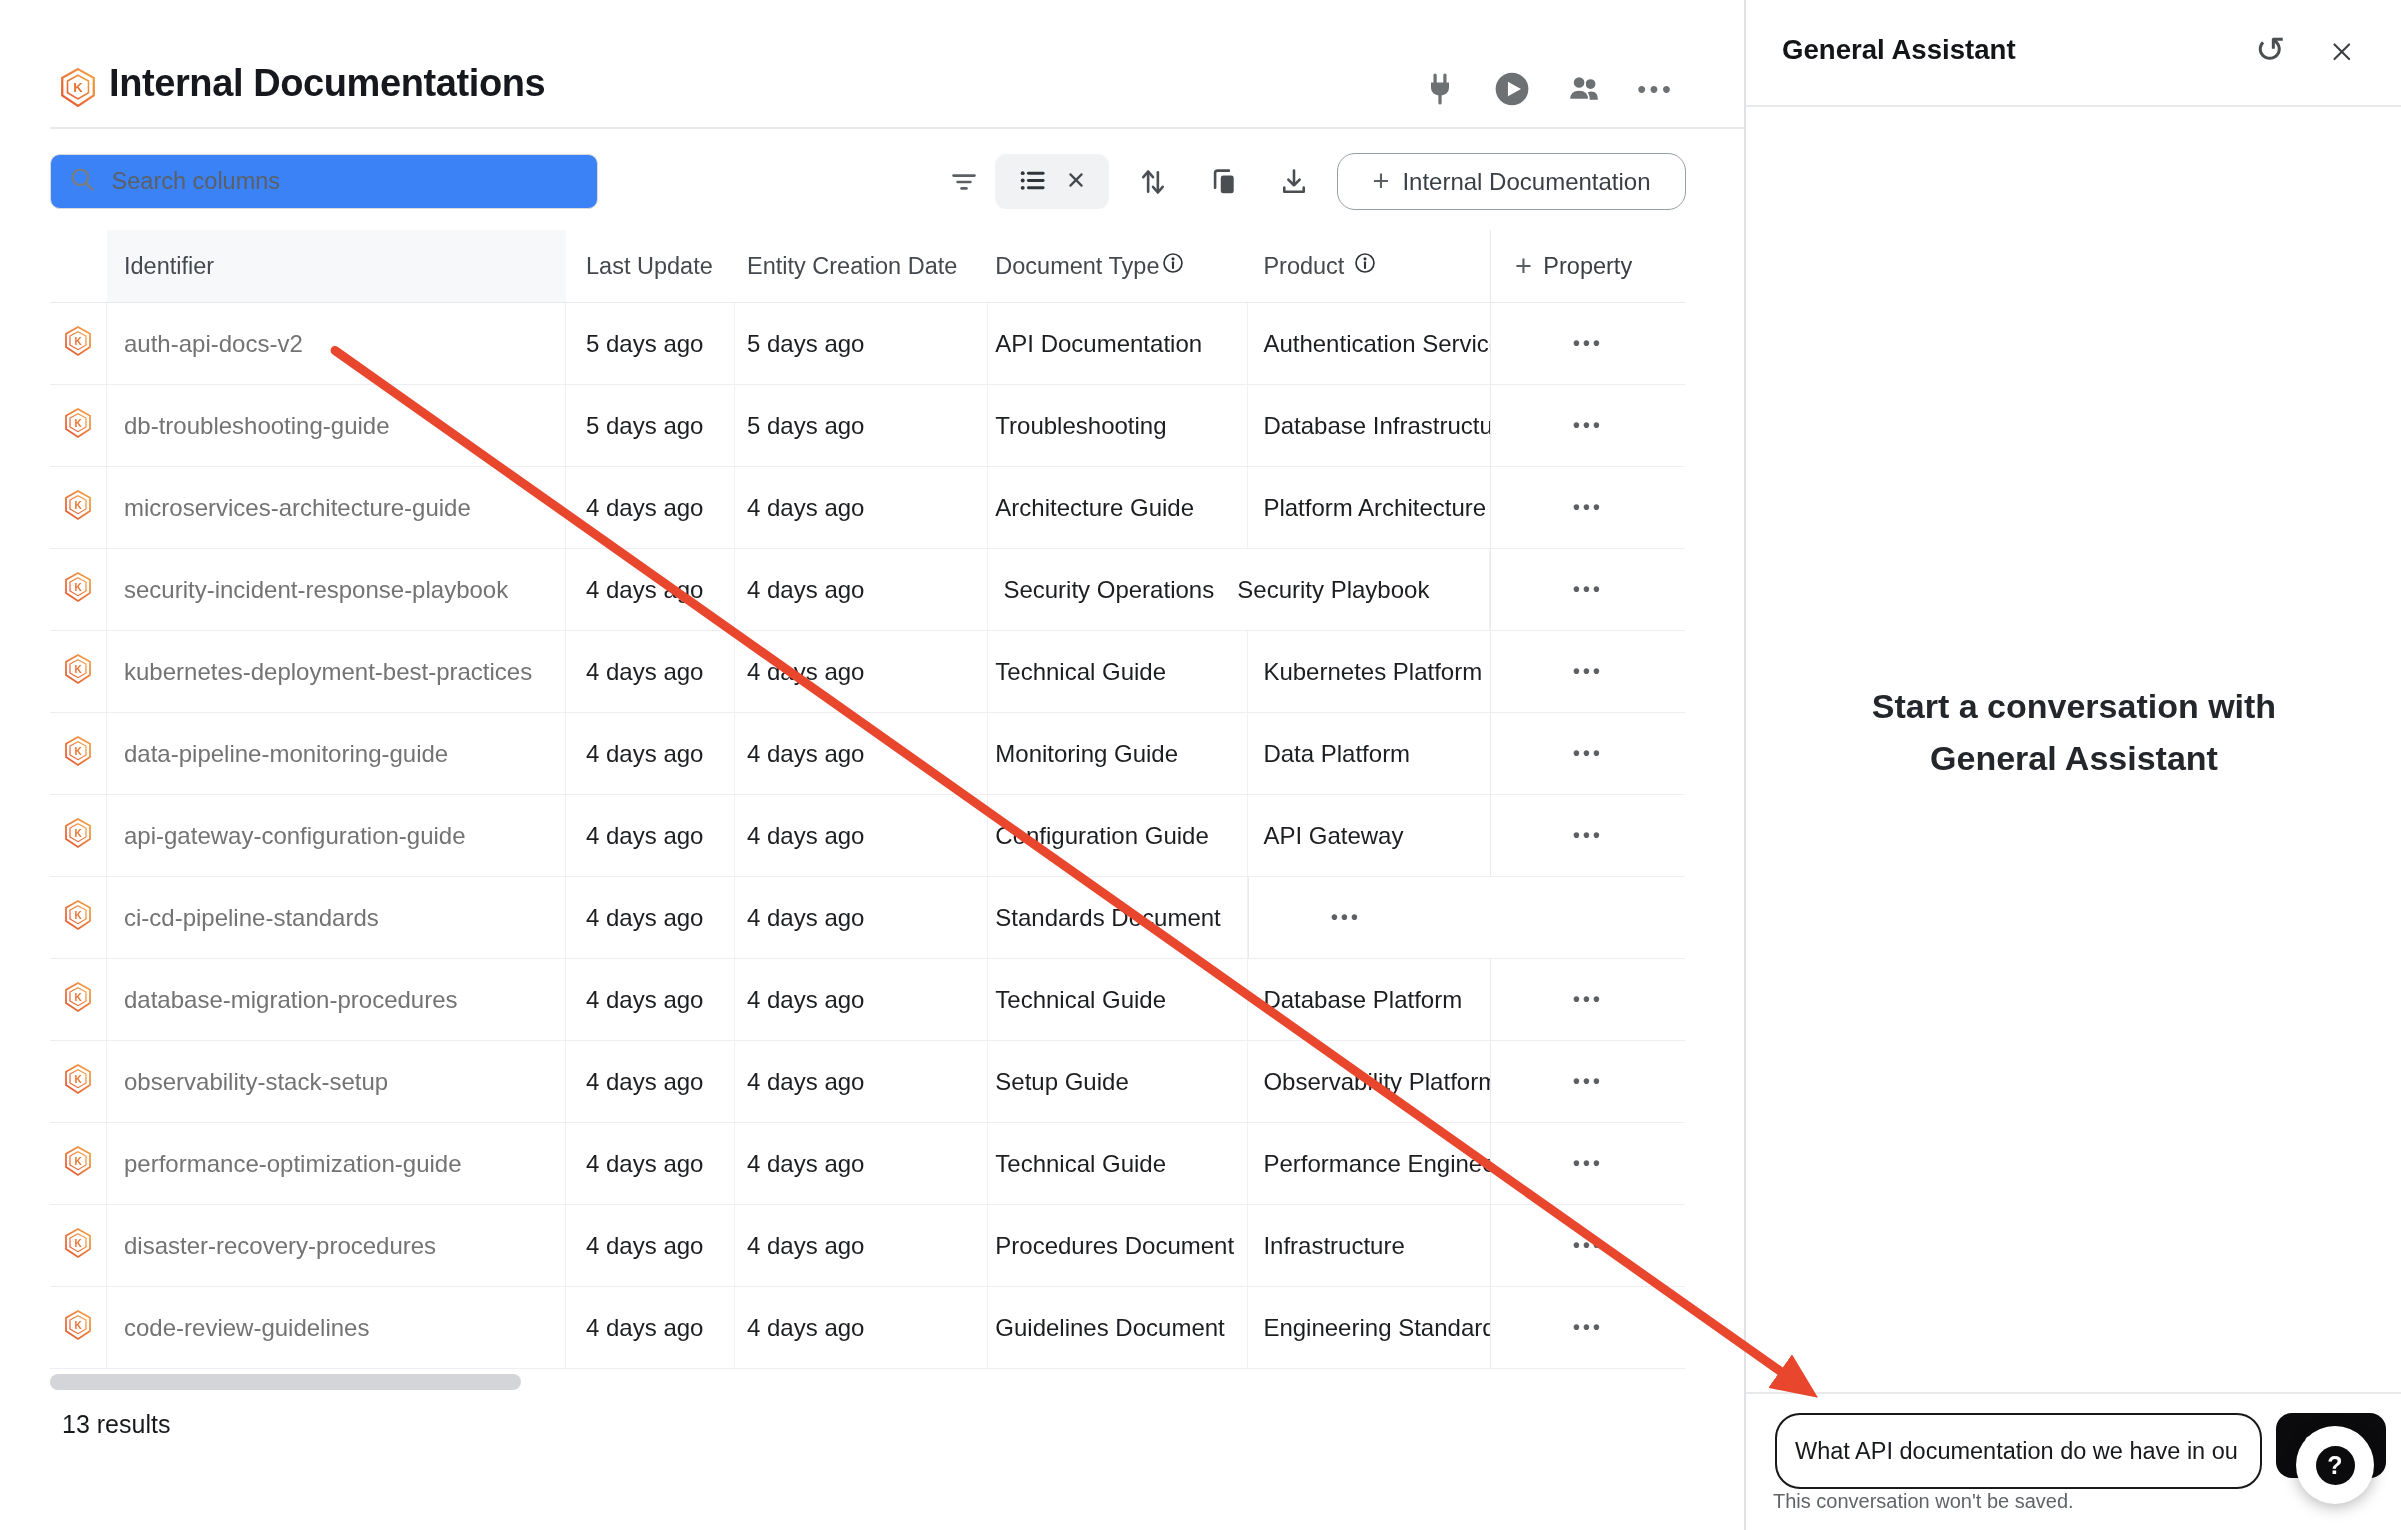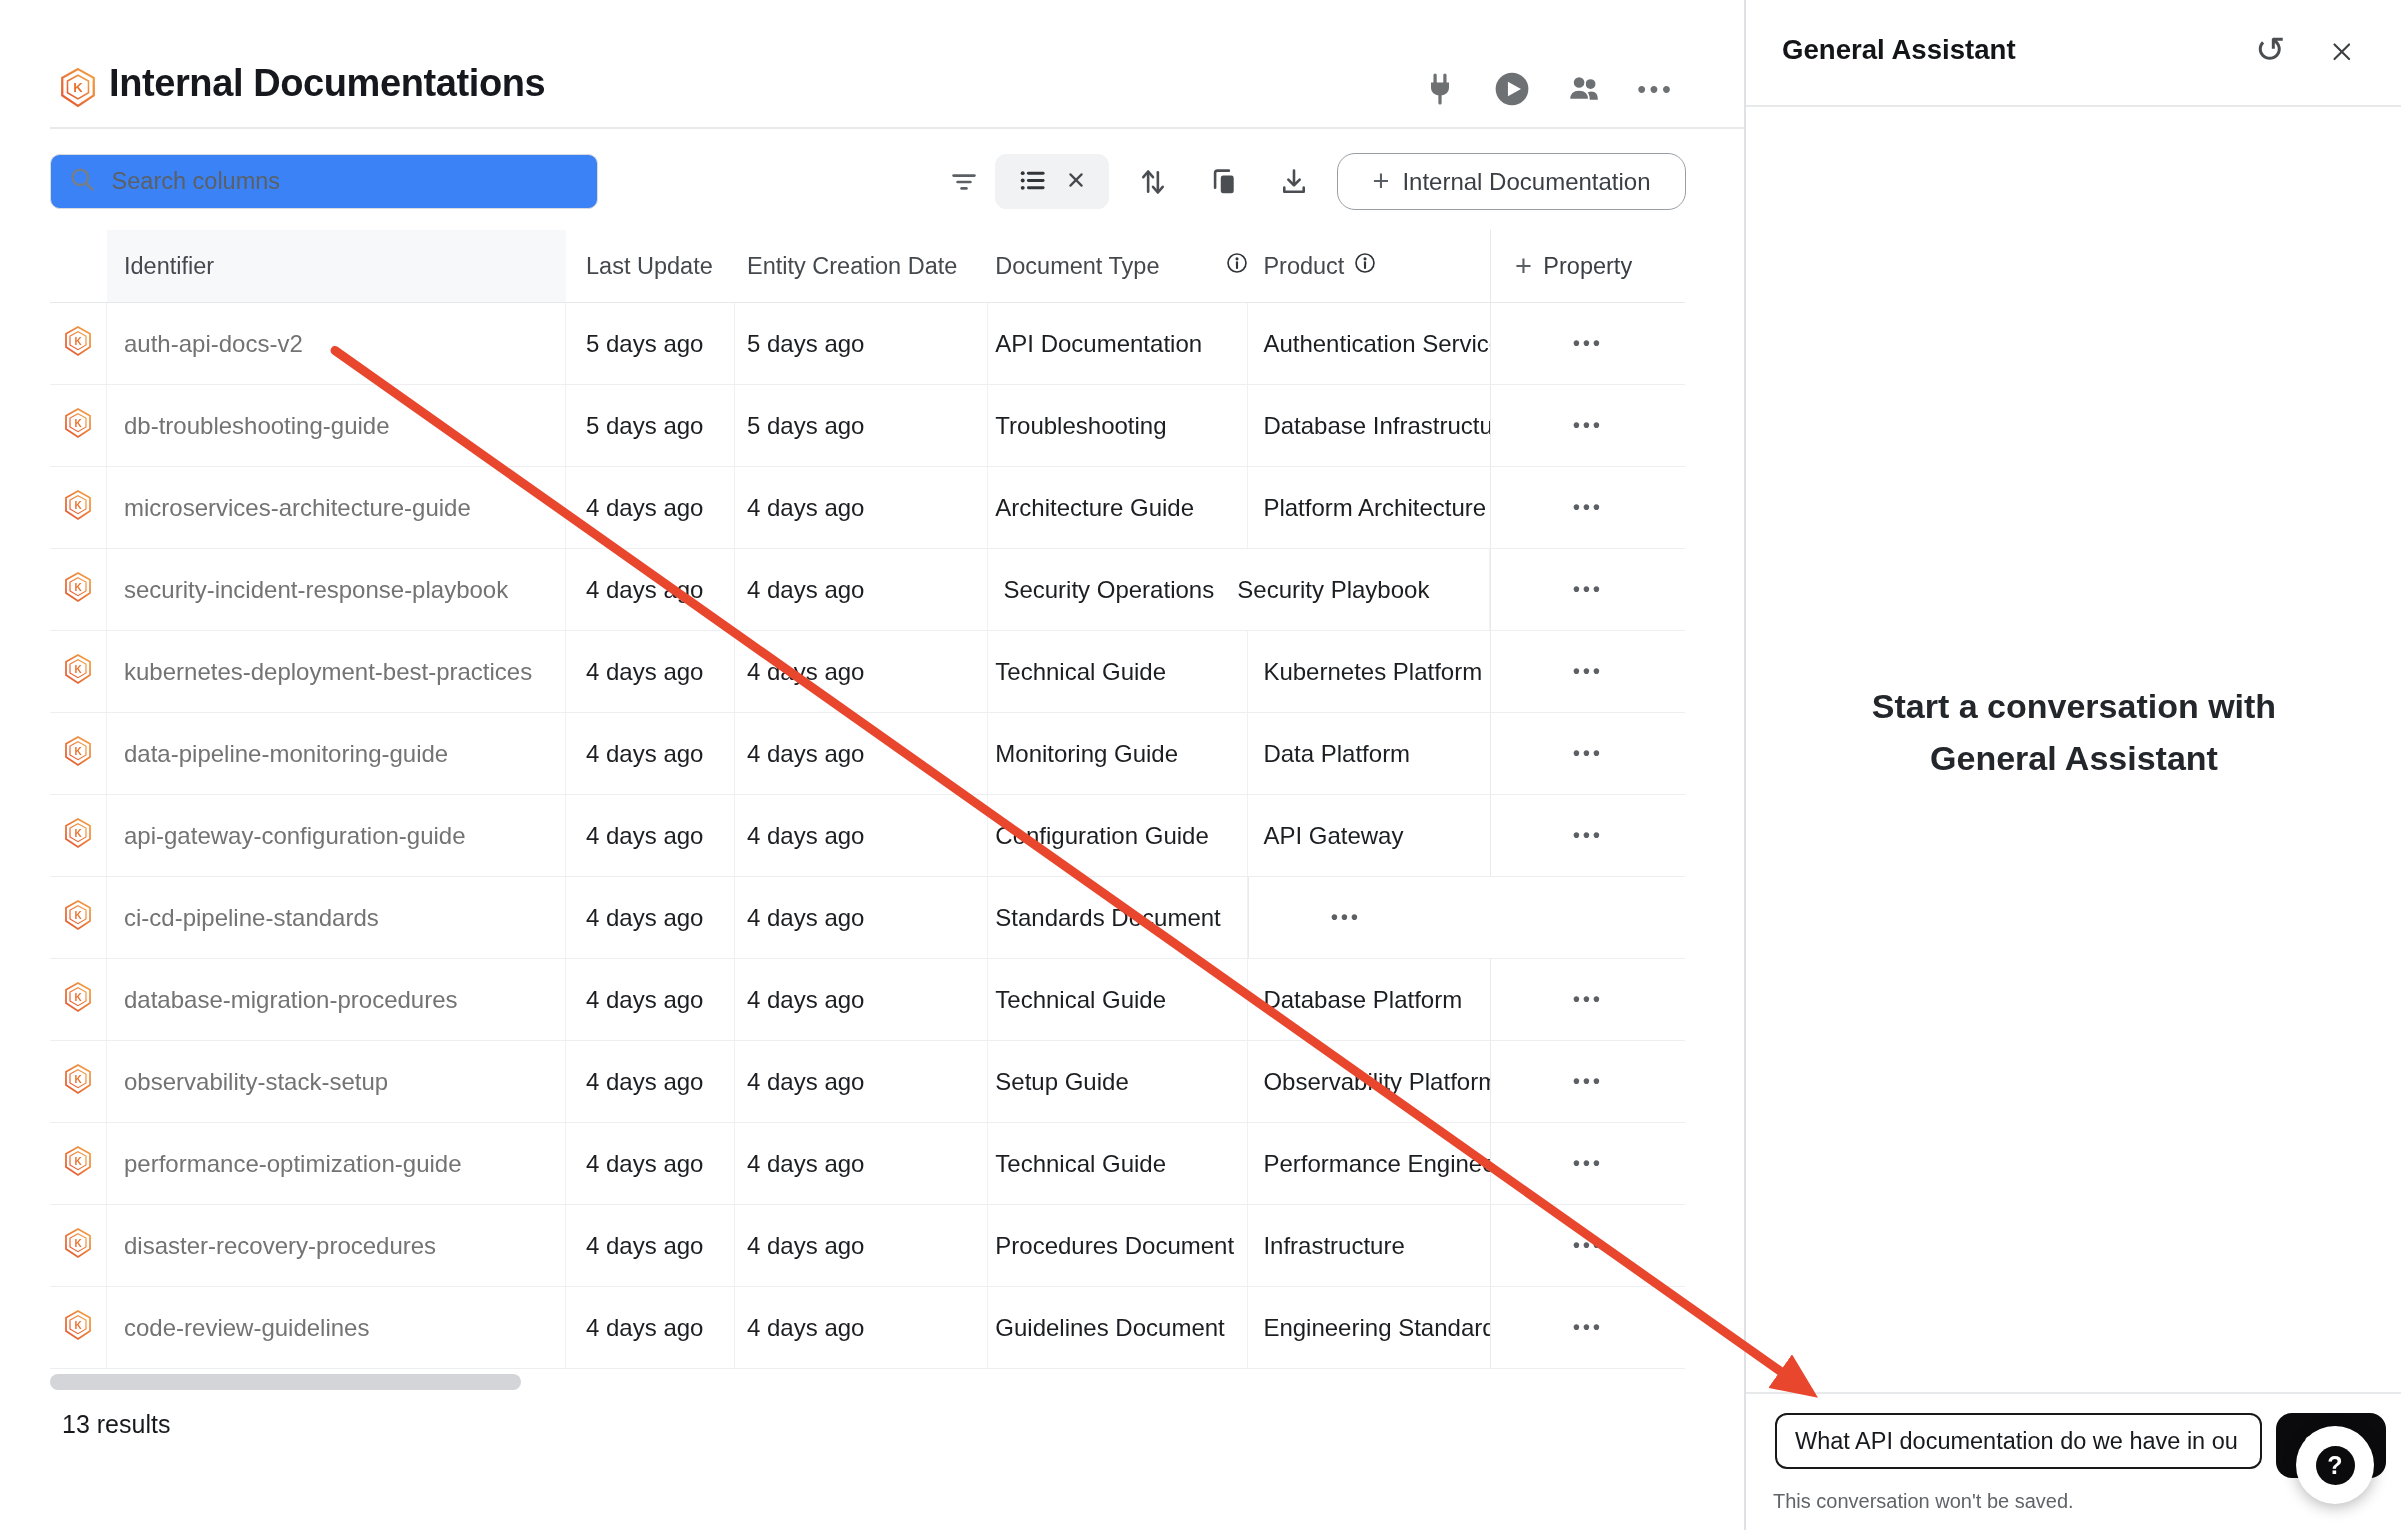--- a/index.html
+++ b/index.html
@@ -30,21 +30,21 @@
 
   
   .table{position:absolute;left:50px;top:230px;width:1635px;}
   .thead{display:flex;height:72px;border-bottom:1.6px solid #e7e8ea;font-size:23.5px;color:#45494e;}
   .cell{display:flex;align-items:center;box-sizing:border-box;}
   .col0{width:57px;}.col1{width:459px;}.col2{width:169px;}.col3{width:253px;}
   .col4{width:260px;}.col5{width:242px;}.col6{width:195px;}
   .thead .col1{background:#f7f8fa;padding-left:17px;}
   .thead .col2{padding-left:20px;}
   .thead .col3{padding-left:12px;}
-  .thead .col4{padding-left:7.3px;gap:3px;justify-content:space-between;}
+  .thead .col4{padding-left:7.3px;gap:3px;}
   .thead .col5{padding-left:15.4px;gap:9.7px;}
   .thead .col6{border-left:1.6px solid #e7e8ea;padding-left:24px;gap:11.4px;color:#3a3f45;}
   .row{display:flex;height:81px;border-bottom:1.6px solid #eceef0;font-size:24px;color:#1c1e21;background:#fff;}
   .row .col0{justify-content:center;border-right:0.8px solid #f0f1f3;}
   .row .col1{padding-left:17px;border-right:0.8px solid #f0f1f3;}
   .row .col2{padding-left:20px;border-right:0.8px solid #f0f1f3;}
   .row .col3{padding-left:12px;border-right:0.8px solid #f0f1f3;}
   .row .col4{padding-left:7.3px;border-right:0.8px solid #f0f1f3;}
   .row .col5{padding-left:15.4px;overflow:hidden;white-space:nowrap;}
   .row .col6{border-left:1.6px solid #e9eaec;justify-content:center;}
@@ -56,21 +56,21 @@
   
   .panel-divider{position:absolute;left:1744px;top:0;width:1.6px;height:1530px;background:#dfe1e4;}
   .panel-title{position:absolute;left:1782px;top:34px;font-size:27.6px;font-weight:700;color:#131518;}
   .panel-reset{position:absolute;left:2249px;top:29px;width:42px;height:42px;display:flex;align-items:center;justify-content:center;
                font-size:36px;color:#4a4e51;cursor:pointer;}
   .panel-close{position:absolute;left:2324px;top:34px;width:36px;height:36px;display:flex;align-items:center;justify-content:center;cursor:pointer;}
   .panel-header-divider{position:absolute;left:1746px;top:105px;width:656px;height:1.6px;background:#e8e9eb;}
   .empty-state{position:absolute;left:1746px;top:680px;width:656px;text-align:center;font-size:34px;font-weight:700;
                color:#23272b;line-height:52px;}
   .panel-footer-divider{position:absolute;left:1746px;top:1392px;width:656px;height:1.6px;background:#e8e9eb;}
-  .chat-input{position:absolute;left:1775px;top:1413px;width:487px;height:56px;border:2.4px solid #17181a;border-radius:12px;
+  .chat-input{position:absolute;left:1775px;top:1413px;width:487px;height:76px;border:2.4px solid #17181a;border-radius:25px;
               background:#fff;box-sizing:border-box;display:flex;align-items:center;padding:0 16px;overflow:hidden;}
   .chat-input input{flex:1;border:none;outline:none;background:transparent;font-size:23.5px;color:#17191c;
                     font-family:inherit;white-space:nowrap;min-width:0;}
   .send-btn{position:absolute;left:2276px;top:1413px;width:110px;height:65px;background:#0b0b0d;border-radius:16px;
             color:#fff;font-size:23.5px;font-weight:500;display:flex;align-items:center;justify-content:center;cursor:pointer;z-index:5;}
   .help-btn{position:absolute;left:2296px;top:1426px;width:78px;height:78px;border-radius:50%;background:#fff;
             box-shadow:0 3.2px 14.6px rgba(0,0,0,0.28);display:flex;align-items:center;justify-content:center;cursor:pointer;z-index:10;}
   .help-inner{width:39px;height:39px;border-radius:50%;background:#0b0b0d;color:#fff;font-size:25px;font-weight:700;
               display:flex;align-items:center;justify-content:center;}
   .disclaimer{position:absolute;left:1773px;top:1490px;font-size:20px;color:#606468;}

